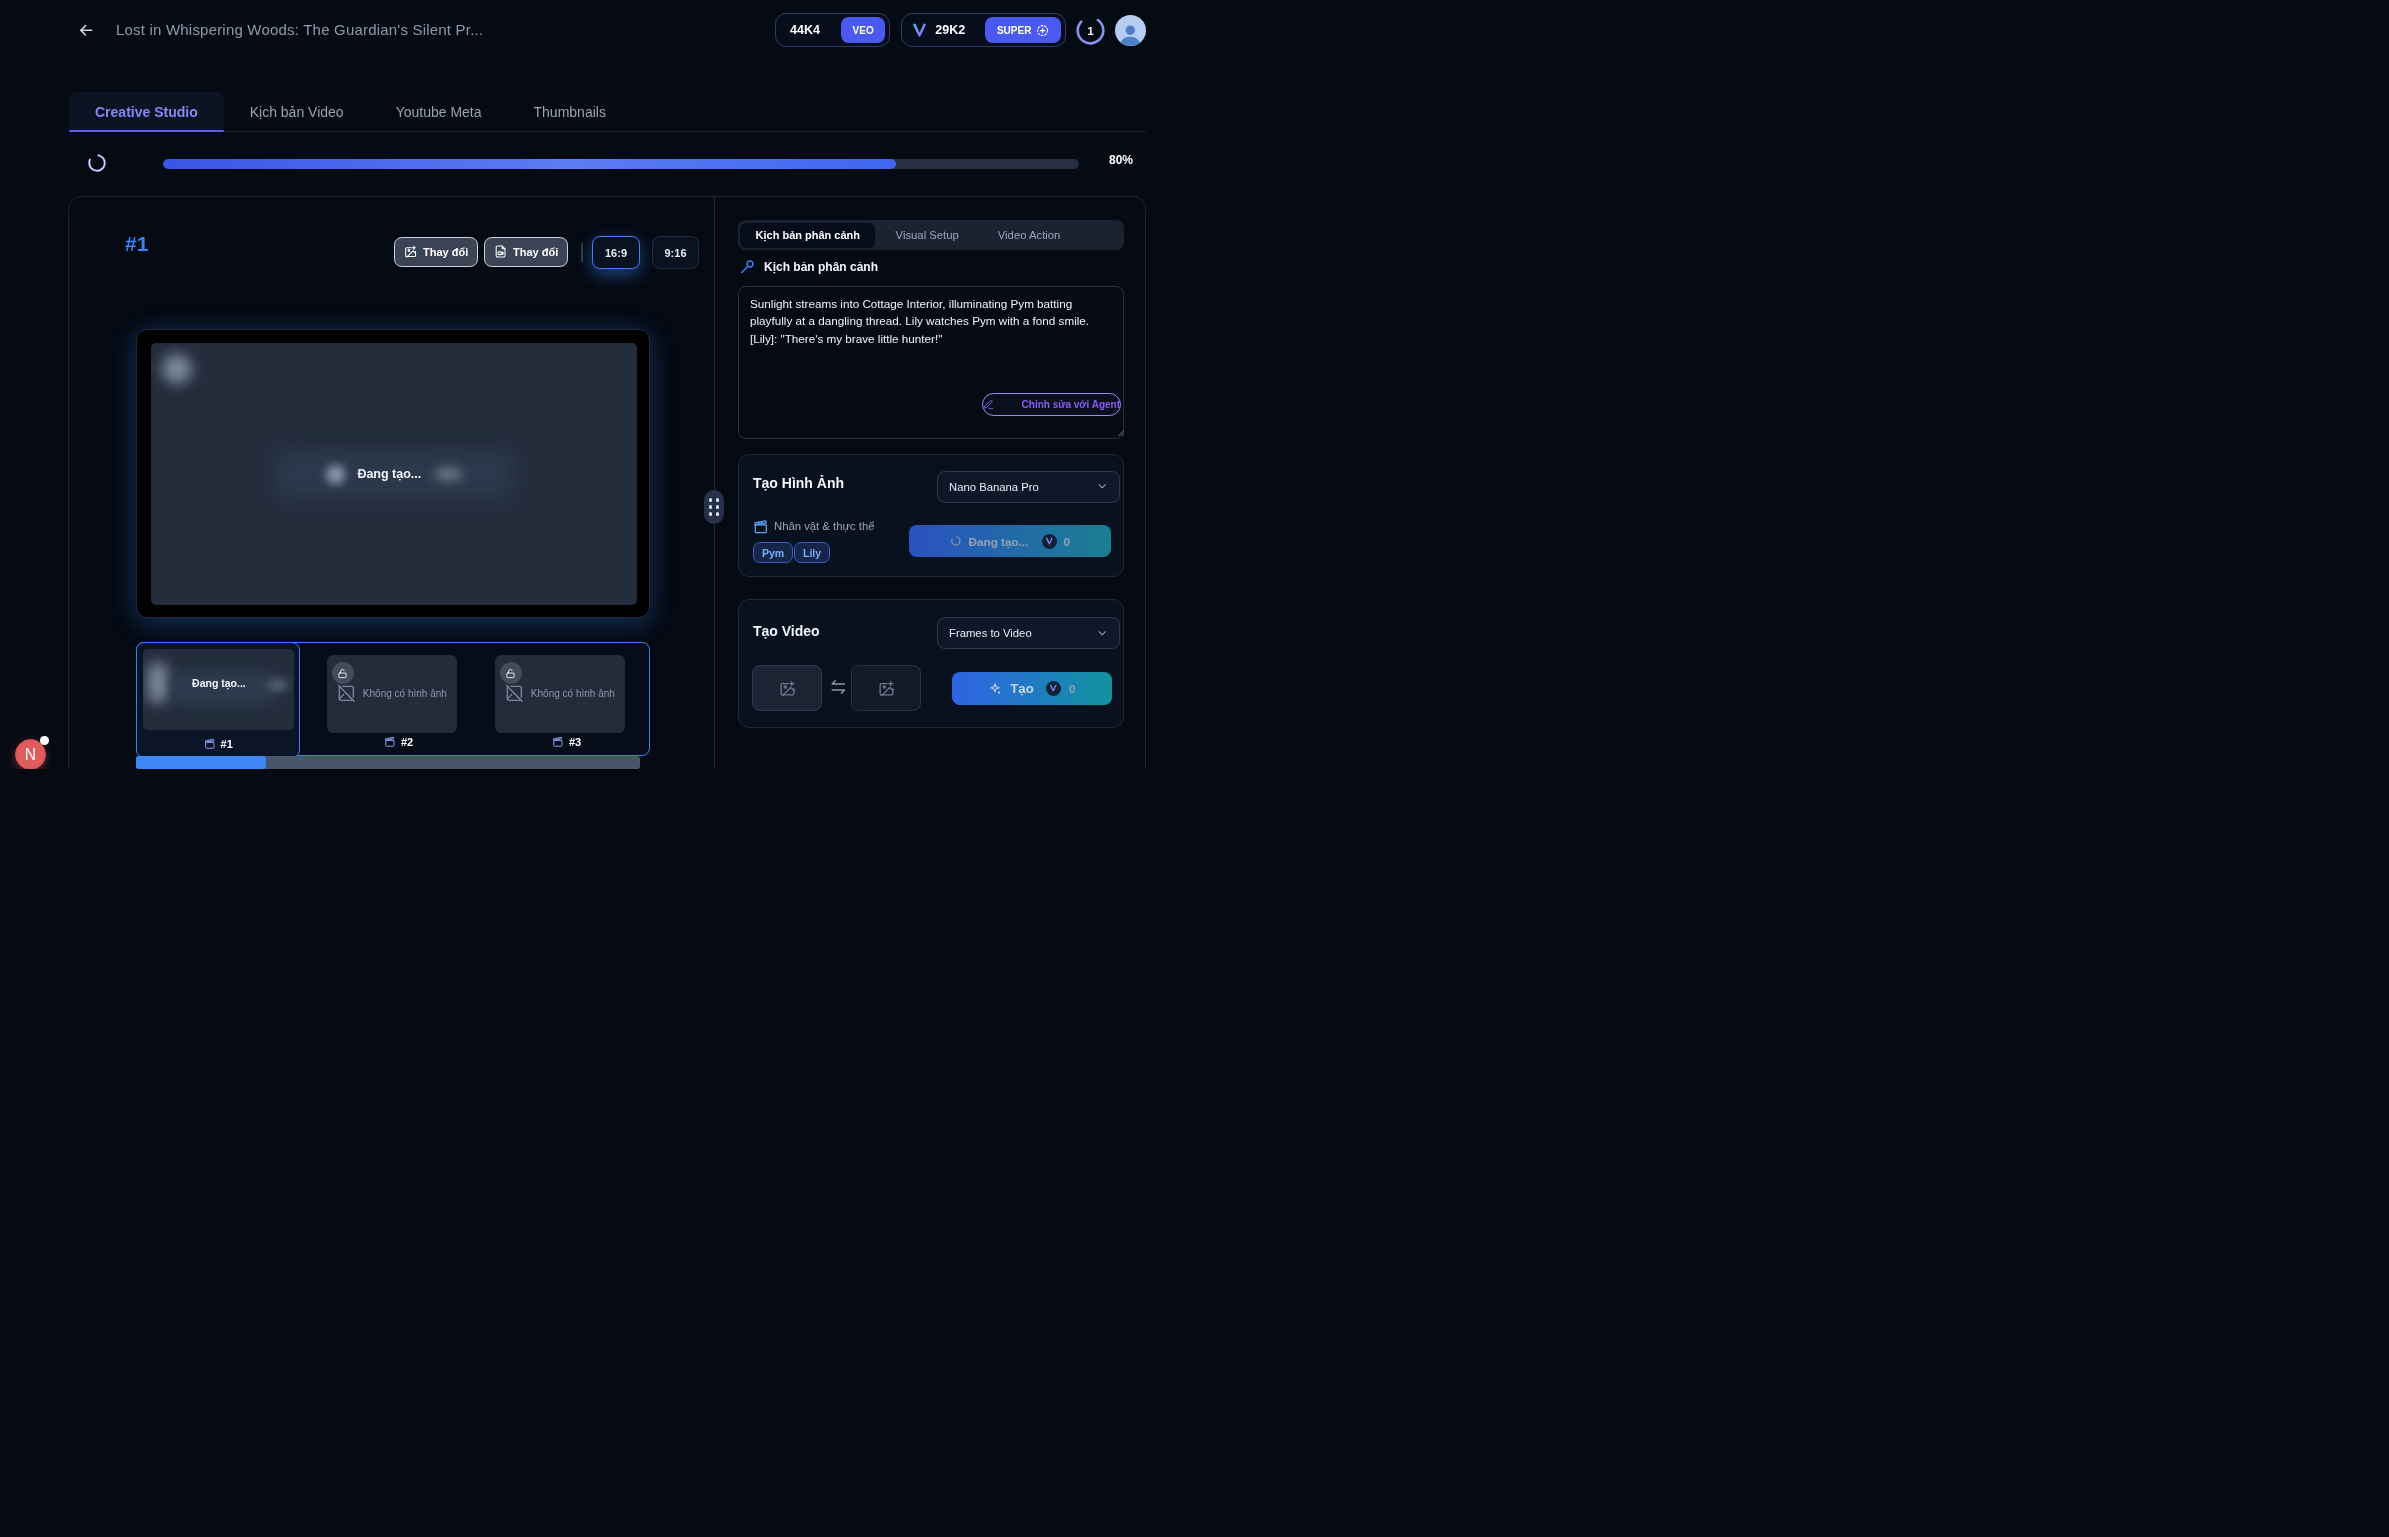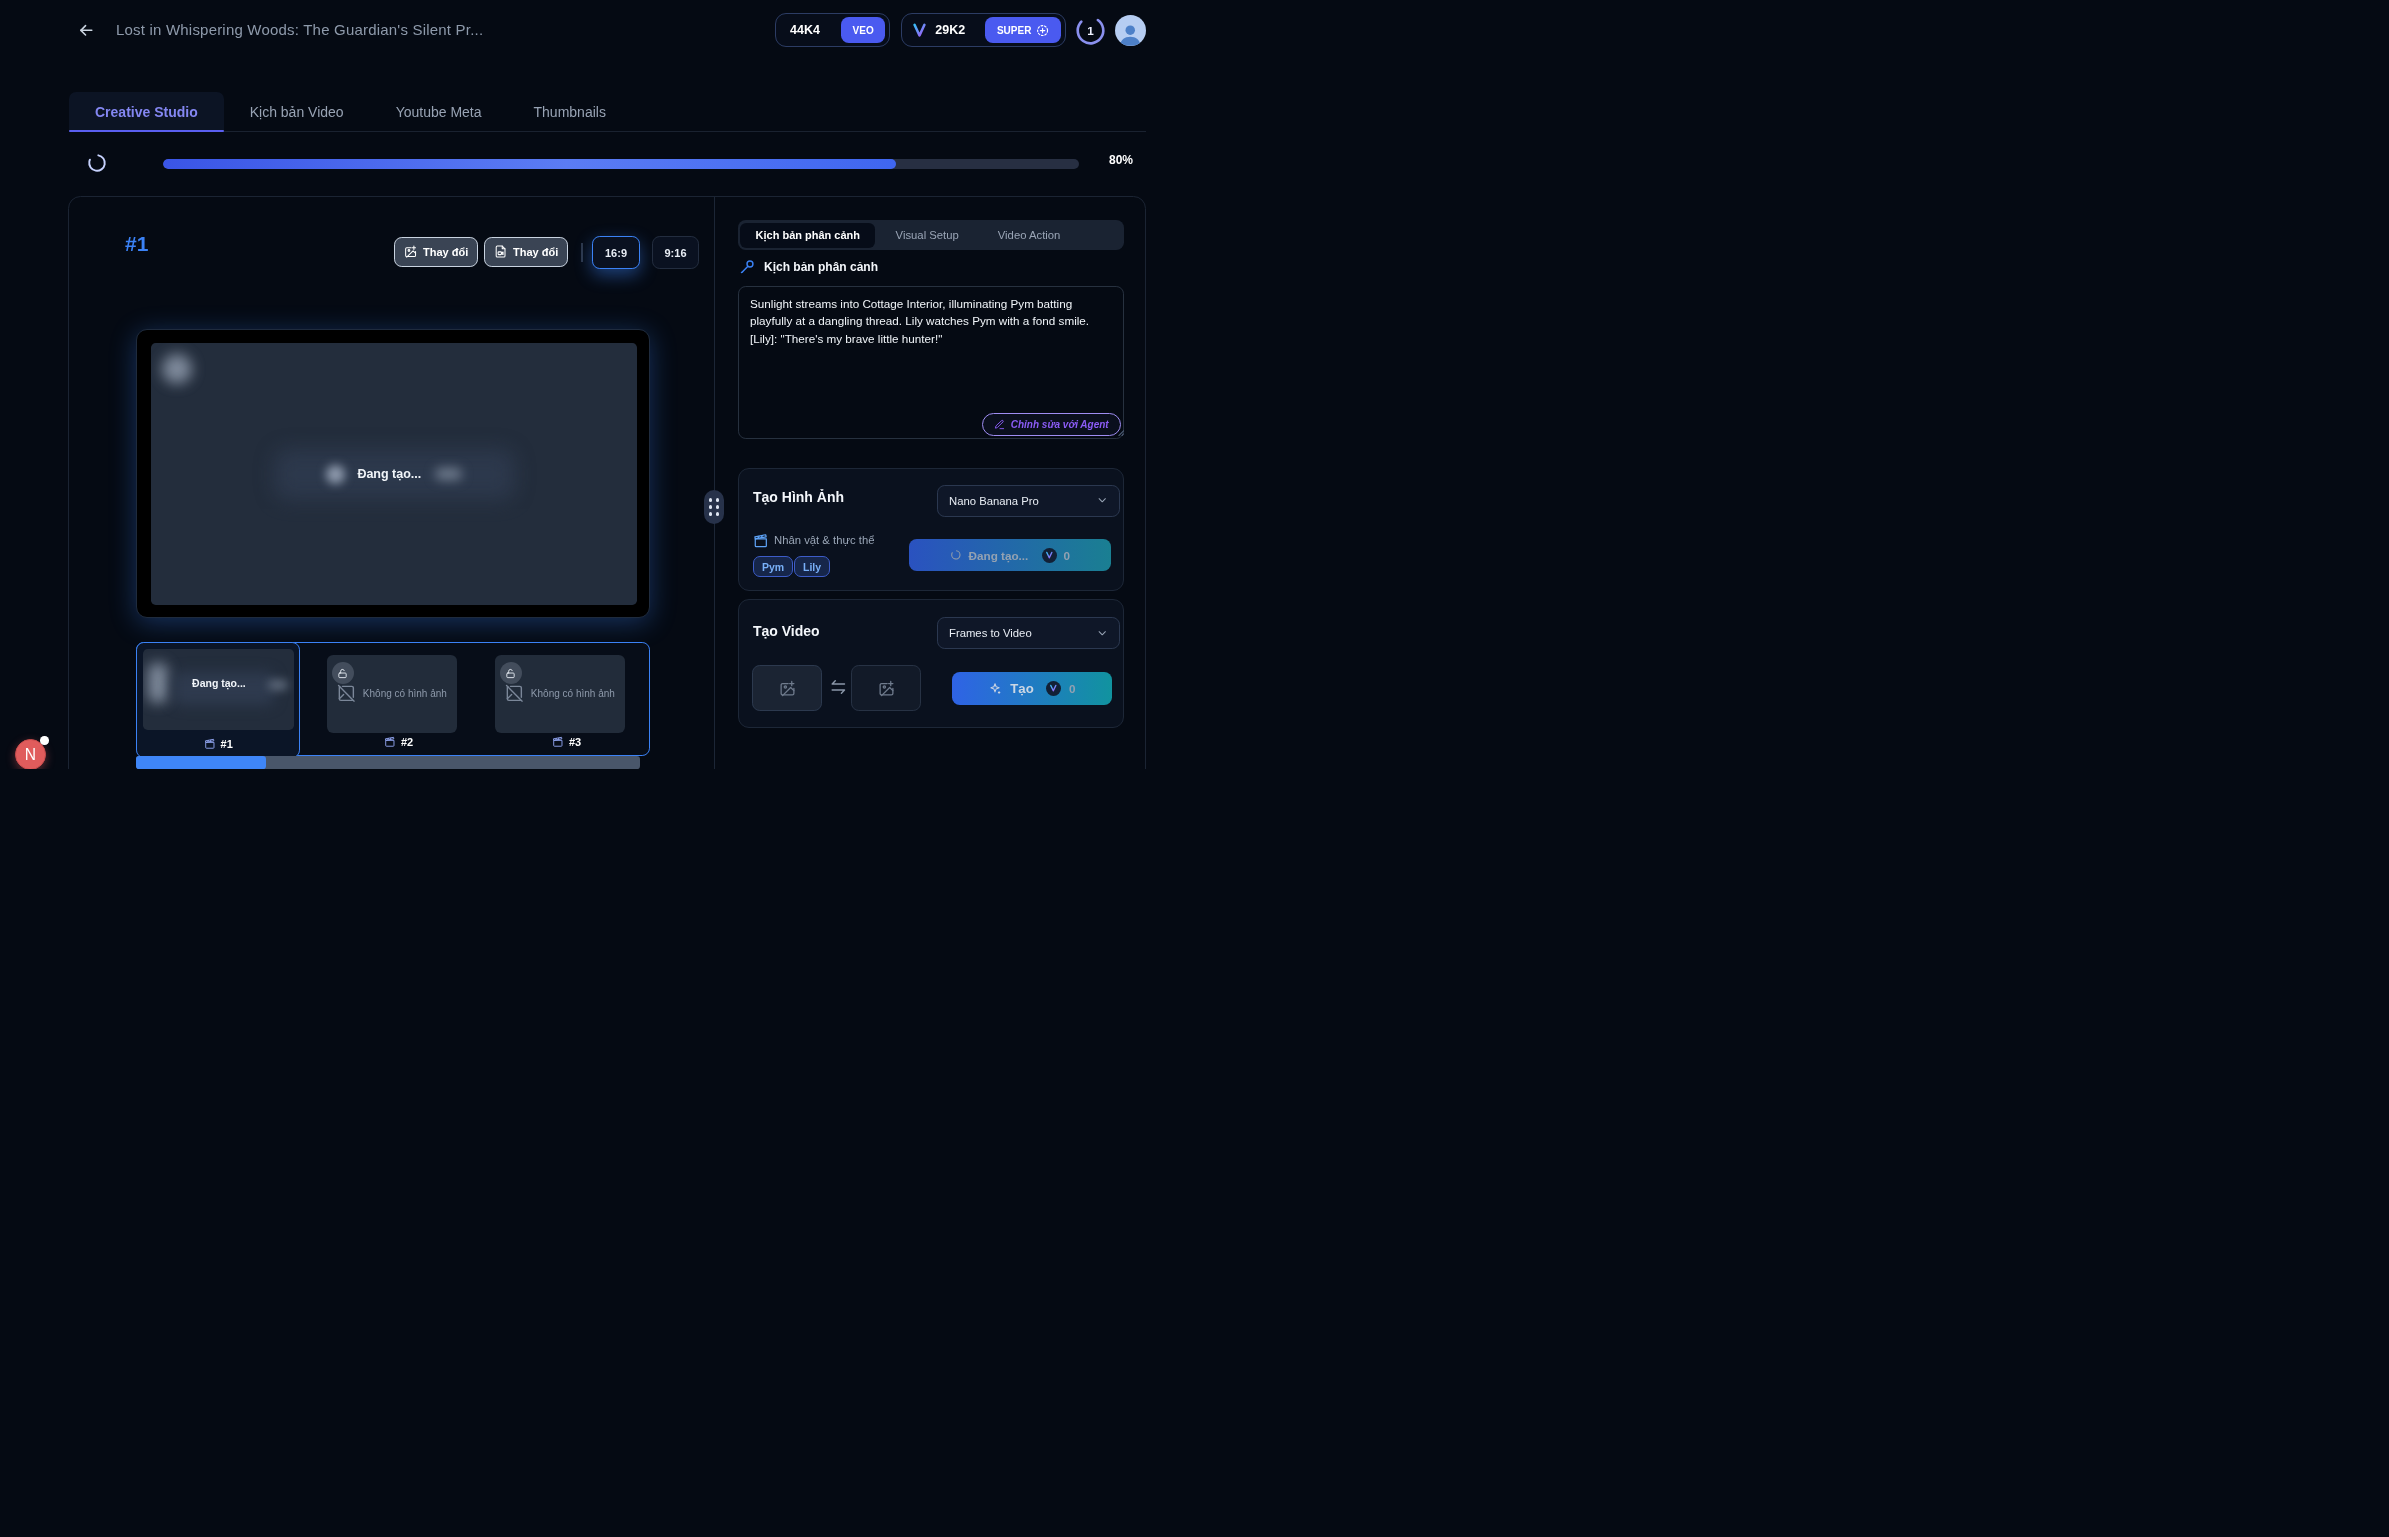--- a/index.html
+++ b/index.html
@@ -104,23 +104,23 @@
   .panel-tabs { left:738px; top:220px; width:386px; height:30px; background:#1a2332; border-radius:7.8px;
                 display:flex; align-items:center; padding:2.3px; gap:1.6px; }
   .ptab { height:25px; display:flex; align-items:center; justify-content:center; font-size:11.3px;
           color:#9aa5b6; padding:0 18.7px; cursor:pointer; border-radius:6.2px; white-space:nowrap; }
   .ptab.active { width:135px; padding:0; background:#060c18; color:#fff; font-weight:700; font-size:11px; }
   .script-head-icon { left:739px; top:258px; width:17px; height:17px; color:#3b82f6; }
   .script-head { left:764px; top:260px; font-size:12px; font-weight:700; color:#f4f7fb; }
   .script-box { left:738px; top:286px; width:386px; height:153px; border:0.8px solid #27313f; border-radius:7.8px;
                 background:transparent; color:#f1f5f9; font-size:11.7px; line-height:17.5px;
                 padding:7.8px 11px; font-family:"Liberation Sans",sans-serif; resize:none; outline:none; }
-  .edit-agent { left:982px; top:413px; width:139px; height:22.6px; border:0.8px solid #9f8df2; border-radius:11.7px;
+  .edit-agent { left:982px; top:393px; width:139px; height:22.6px; border:0.8px solid #9f8df2; border-radius:11.7px;
                 background:#0a0f1d; color:#8b5cf6; font-size:10px; font-weight:600; display:flex;
-                align-items:center; justify-content:center; gap:5.4px; cursor:pointer;font-style:italic; }
+                align-items:center; justify-content:space-between; gap:5.4px; cursor:pointer; }
   .grip { left:1115px; top:427px; width:9.3px; height:9.3px; color:#50607a; }
 
   .side-card { left:738px; width:386px; background:#0a111e; border:0.8px solid #1d2737; border-radius:11px; }
   .card-title { position:absolute; left:14px; font-size:14px; font-weight:700; color:#f4f7fb; }
   .dropdown { position:absolute; left:198px; width:183px; height:32px; background:#0f1728;
               border:0.8px solid #2b3850; border-radius:7.8px; display:flex; align-items:center;
               justify-content:space-between; padding:7px 11px; cursor:pointer; }
   .dropdown span { font-size:11.3px; color:#e8edf4; }
   .ent-icon { position:absolute; left:14px; top:64px; width:15.6px; height:15.6px; color:#5ea3f7; }
   .ent-label { position:absolute; left:35px; top:65px; font-size:11.3px; color:#9aa6b7; }
@@ -396,21 +396,21 @@
     </span>
     <span>Chỉnh sửa với Agent</span>
   </div>
   <div class="abs grip">
     <svg width="9.3" height="9.3" viewBox="0 0 12 12" stroke="currentColor" stroke-width="1.4" stroke-linecap="round">
         <path d="M11 5L5 11"></path>
         <path d="M11 9l-2 2"></path>
       </svg>
   </div>
 
-  <div class="abs side-card" style="top:468px; height:123px;">
+  <div class="abs side-card" style="top:454px; height:123px;">
     <div class="card-title" style="top:19.5px;">Tạo Hình Ảnh</div>
     <div class="dropdown" style="top:15.6px;">
       <span>Nano Banana Pro</span>
       <span>
         <svg width="12.5" height="12.5" viewBox="0 0 24 24" fill="none" stroke="#98a4b5" stroke-width="2" stroke-linecap="round" stroke-linejoin="round">
             <path d="M6 9l6 6 6-6"></path>
           </svg>
       </span>
     </div>
     <div class="ent-icon">

